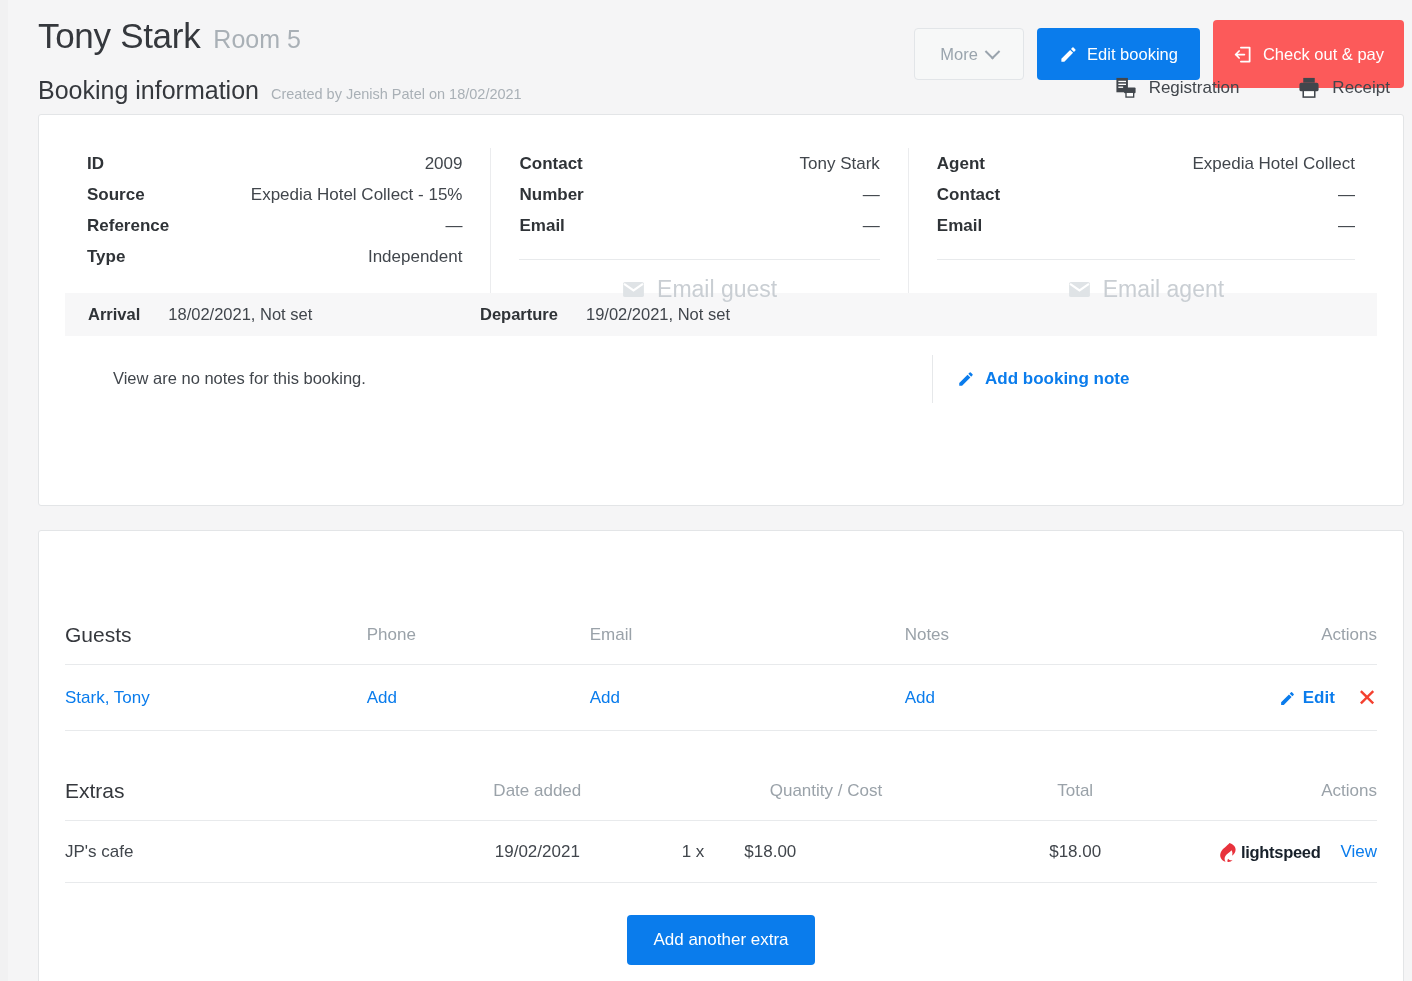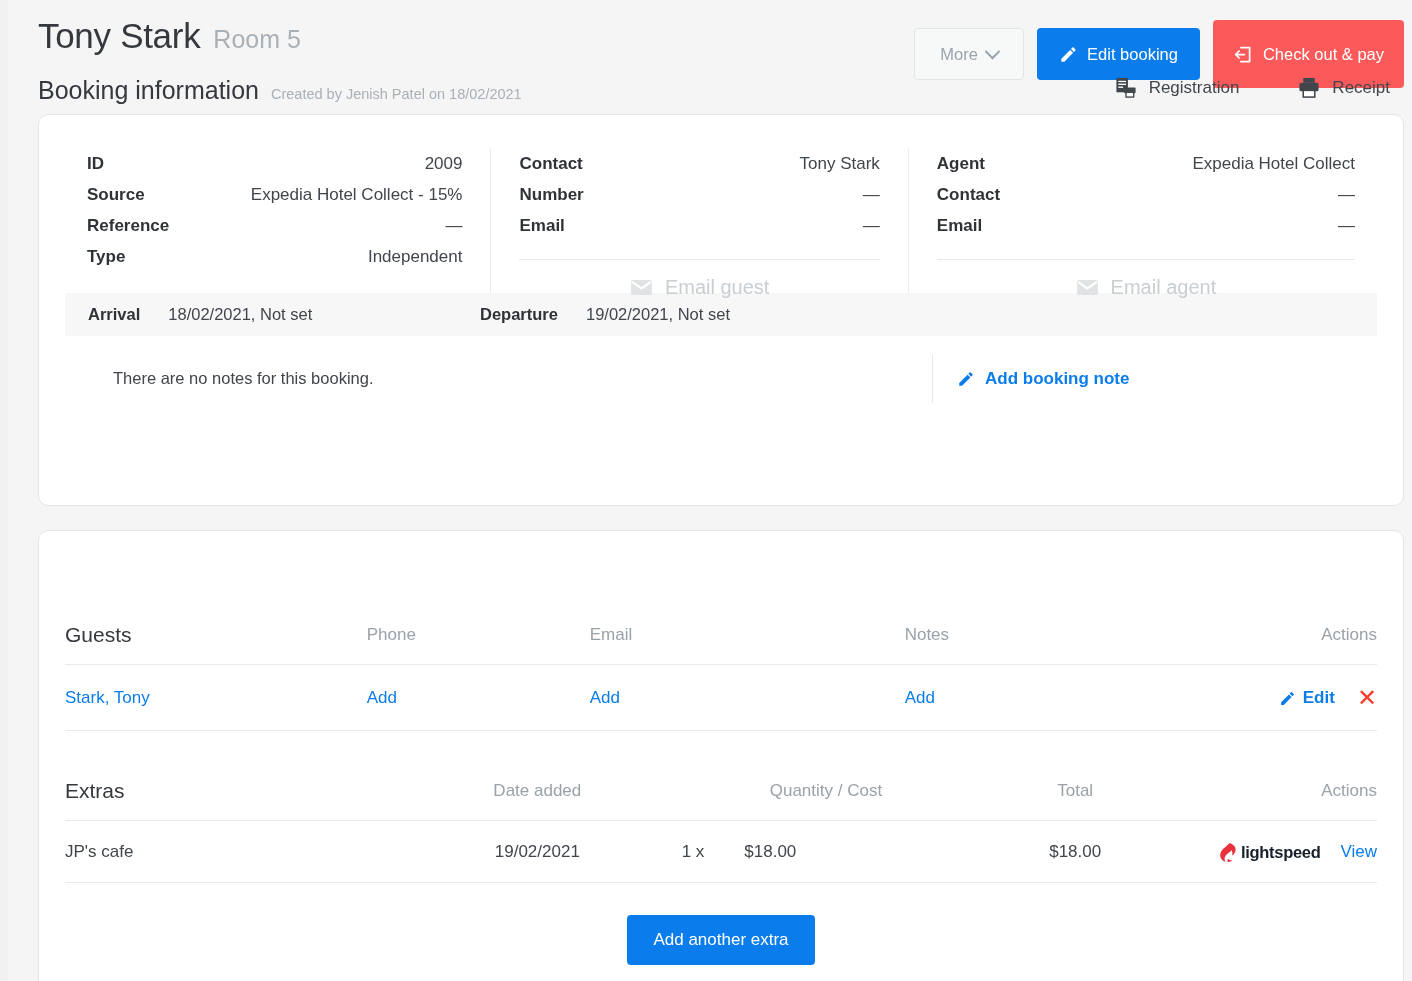--- a/index.html
+++ b/index.html
@@ -146,21 +146,21 @@
     gap: 11px;
     font-size: 17px;
     color: #41464c;
     cursor: pointer;
   }
 
   
   .card {
     background: #ffffff;
     border: 1px solid #e3e5e7;
-    border-radius: 10px;
+    border-radius: 3px;
     margin: 0 20px 0 18px;
     box-sizing: border-box;
   }
   .card-1 { height: 392px; }
   .card-2 { margin-top: 24px; height: 600px; }
 
   
   .info-grid {
     display: flex;
     padding: 33px 0 0 0;
@@ -189,21 +189,21 @@
     margin-top: 18px;
     border-top: 1px solid #e8eaec;
     padding-top: 16px;
     text-align: center;
   }
   .email-btn {
     display: inline-flex;
     align-items: center;
     gap: 12px;
     color: #c9ced3;
-    font-size: 20px;
+    font-size: 23px;
     cursor: default;
   }
 
   
   .stay-bar {
     background: #f7f7f8;
     margin: 0 26px;
     height: 43px;
     display: flex;
     align-items: center;
@@ -480,21 +480,21 @@
           <span class="lbl">Arrival</span>
           <span class="val">18/02/2021, Not set</span>
         </div>
         <div class="stay-seg-2">
           <span class="lbl">Departure</span>
           <span class="val">19/02/2021, Not set</span>
         </div>
       </div>
 
       <div class="notes-row">
-        <div class="notes-text">There are no notes for this booking.</div>
+        <div class="notes-text">View are no notes for this booking.</div>
         <div class="notes-divider"></div>
         <div class="add-note-link">
           <svg width="18" height="18" viewBox="0 0 24 24">
             <path fill="#0a7cec" d="M3 17.25V21h3.75L17.81 9.94l-3.75-3.75L3 17.25zM20.71 7.04a1 1 0 0 0 0-1.41l-2.34-2.34a1 1 0 0 0-1.41 0l-1.83 1.83 3.75 3.75 1.83-1.83z"></path>
           </svg>
           <span>Add booking note</span>
         </div>
       </div>
     </div>
 

